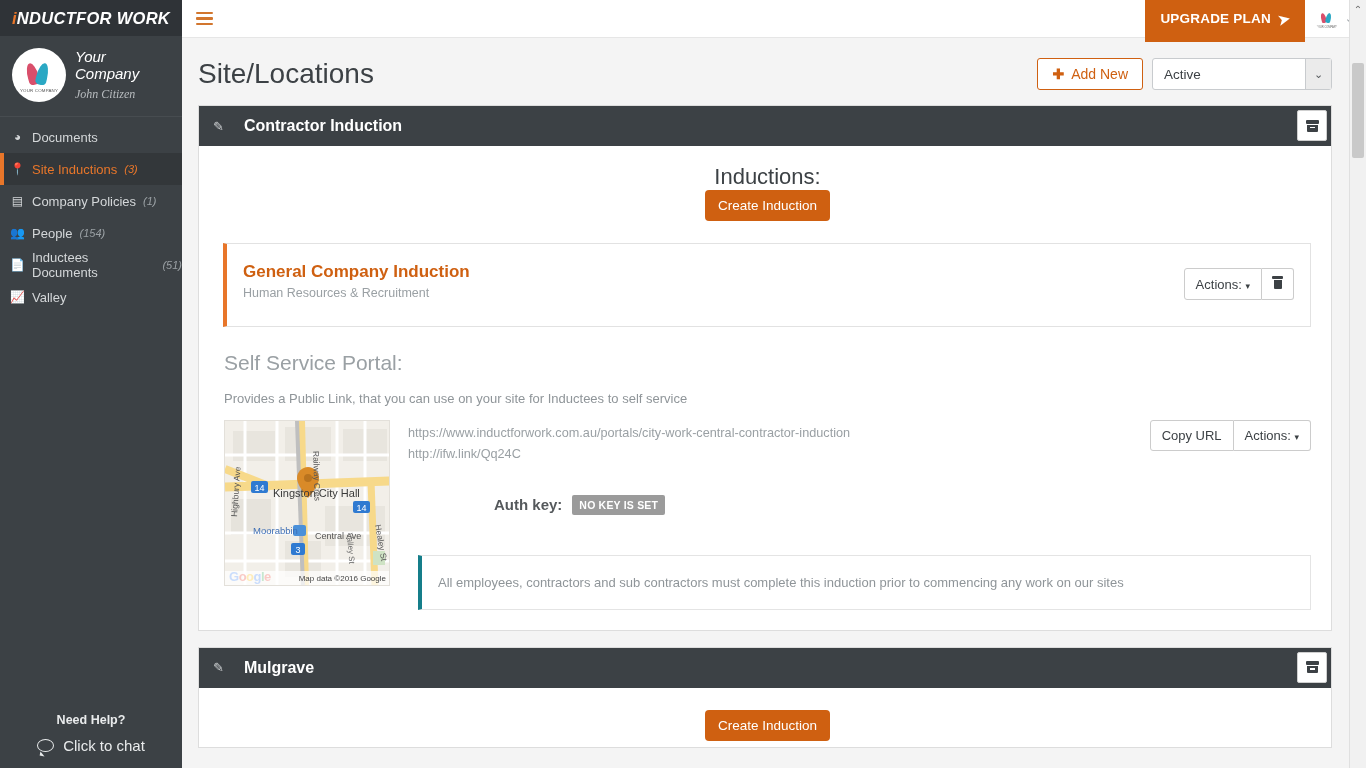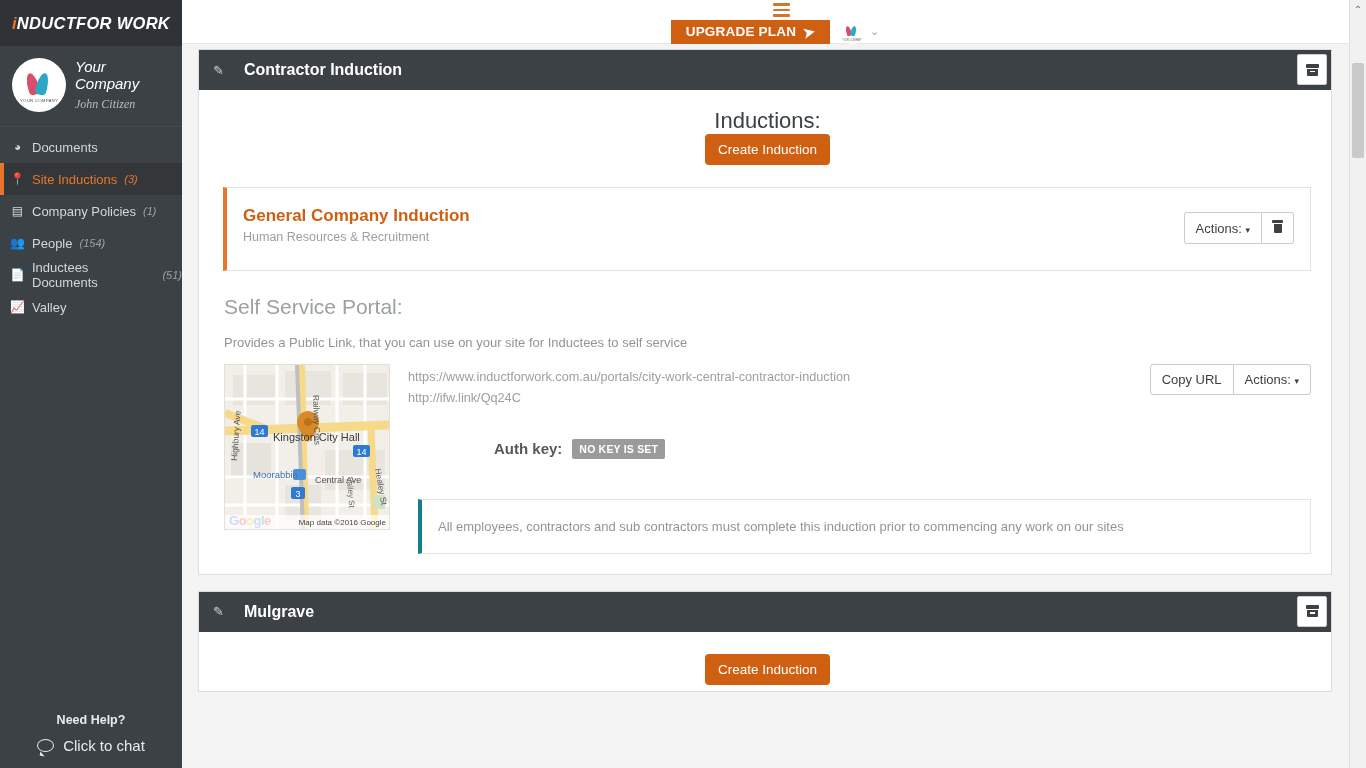--- a/index.html
+++ b/index.html
@@ -12,21 +12,21 @@
   .app { position: relative; width: 1366px; height: 768px; display: flex; }
 
   
   .sidebar {
     width: 182px; height: 768px; flex: 0 0 182px;
     background: #3c4145; color: #cfd2d4;
     display: flex; flex-direction: column;
     position: relative; z-index: 5;
   }
   .brand {
-    height: 46px; background: #2f3337;
+    height: 36px; background: #2f3337;
     display: flex; align-items: center; justify-content: center;
     letter-spacing: .3px;
   }
   .brand-txt { font-size: 16.5px; font-weight: bold; font-style: italic; white-space: nowrap; }
   .brand-i { color: #e8762a; }
   .brand-nduct { color: #ffffff; }
   .brand-forwork { color: #ffffff; }
 
   .profile {
     display: flex; align-items: center; gap: 9px;
@@ -92,24 +92,23 @@
     content: ""; position: absolute; left: 2px; bottom: -5px;
     border-left: 5px solid #e9ebec; border-top: 4px solid transparent;
     border-bottom: 0 solid transparent;
     transform: rotate(12deg);
   }
 
   
   .main { flex: 1; height: 768px; position: relative; background: #f4f4f4; overflow: hidden; }
 
   .topbar {
-    height: 44px; background: #ffffff; border-bottom: 1px solid #e6e6e6;
+    height: 38px; background: #ffffff; border-bottom: 1px solid #e6e6e6;
     display: flex; align-items: center; justify-content: space-between;
     padding-left: 14px;
-    flex-direction: column;
   }
   .hamburger { width: 17px; cursor: pointer; }
   .hamburger span {
     display: block; height: 2.5px; background: #d2762e; margin: 3px 0; border-radius: 1px;
   }
   .top-right { display: flex; align-items: stretch; height: 46px; }
   .upgrade-btn {
     background: #cf6011; color: #ffffff; border: none;
     padding: 0 15px; font-size: 13.5px; font-weight: bold;
     display: flex; align-items: center; gap: 7px; cursor: pointer;
@@ -389,20 +388,33 @@
             <span class="leaf"></span>
             <span class="ul-txt">YOUR COMPANY</span>
           </span>
           <span class="caret-dn">⌄</span>
         </div>
       </div>
     </div>
 
     <div class="page-scroll">
 
+      <div class="page-head">
+        <h1 class="page-title">Site/Locations</h1>
+        <div class="page-actions">
+          <button class="add-new">
+            <span class="plus">✚</span>
+            <span>Add New</span>
+          </button>
+          <div class="status-select">
+            <span>Active</span>
+            <span class="sel-arrow">⌄</span>
+          </div>
+        </div>
+      </div>
 
       <section class="panel">
         <div class="panel-head">
           <span class="edit-ico">✎</span>
           <span class="ptitle">Contractor Induction</span>
           <span class="archive-btn">
             <span class="arch-glyph">
                 <span class="arch-slot"></span>
               </span>
           </span>

